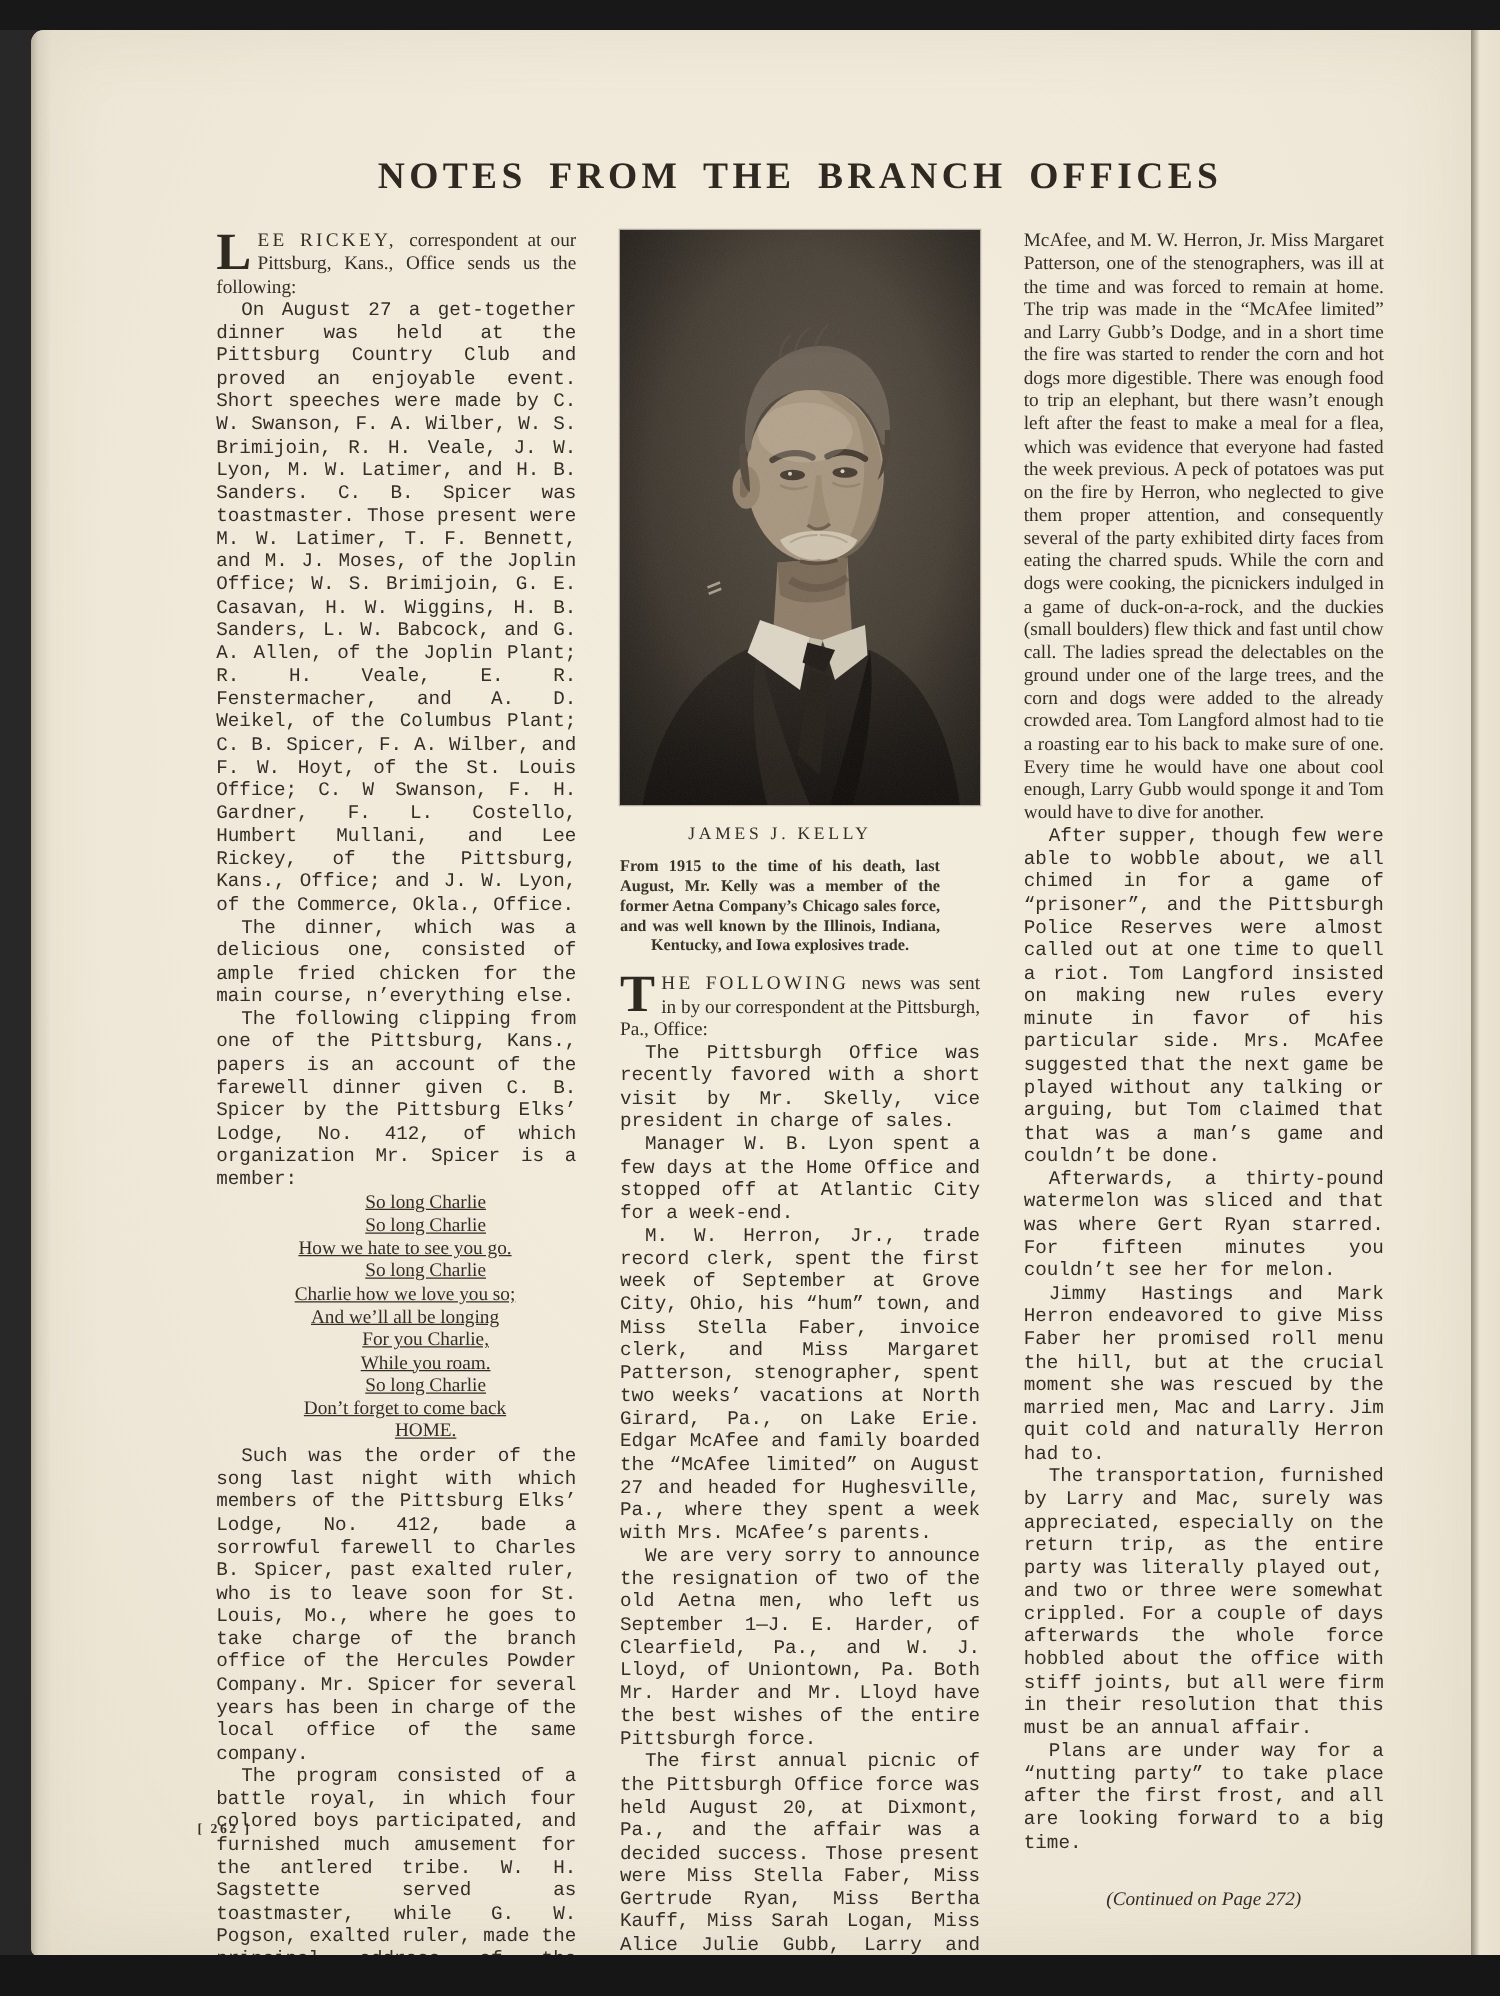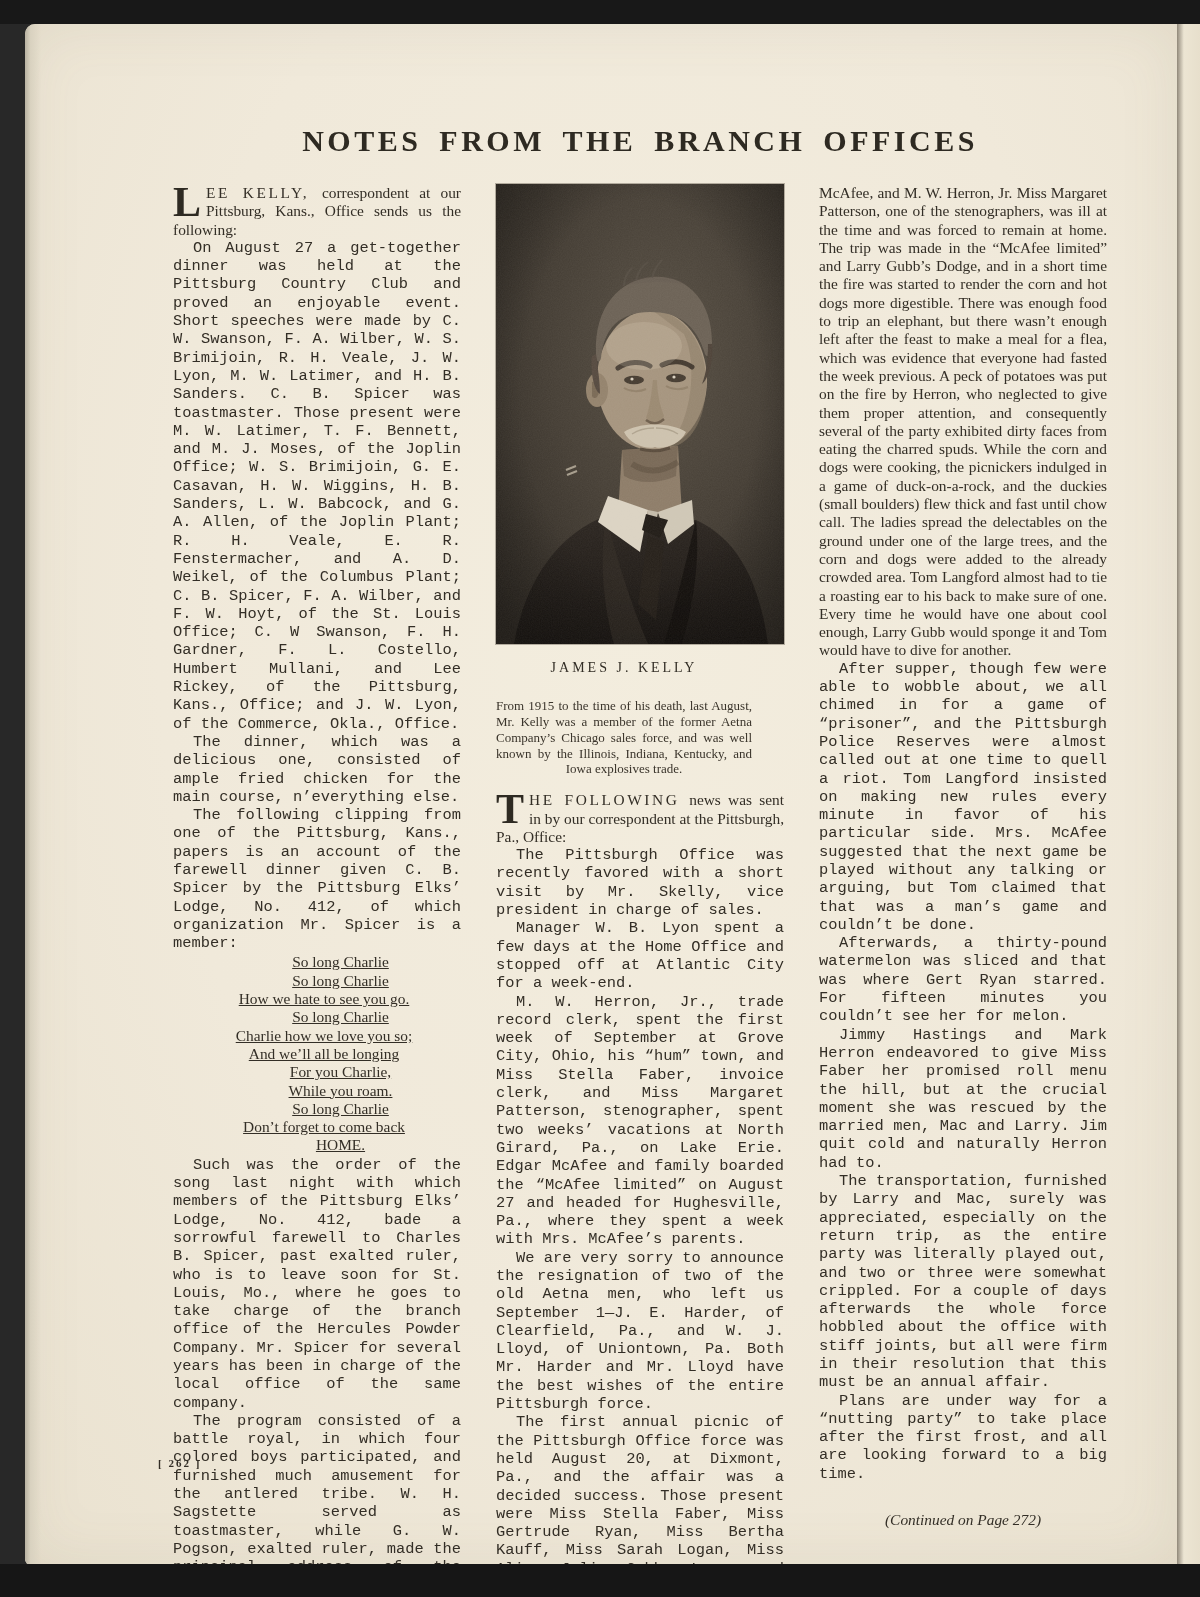--- a/index.html
+++ b/index.html
@@ -36,40 +36,40 @@
   .leadin{letter-spacing:2.6px;}
 
   .poem{margin:1px 0 1px 14px;}
   .poem-line{text-align:center;text-decoration:underline;}
   .poem-line.indent-2{margin-left:33px;}
 
   .photo{margin:0 0 14px 0;width:256px;}
   .photo-frame{width:288px;height:460px;overflow:hidden;background:#37322b;
                box-shadow:0 0 0 1px rgba(60,52,40,0.35);}
   .caption-title{text-align:center;font-size:14px;letter-spacing:3px;margin-top:15px;color:#332e26;}
-  .caption-text{font-size:13px;line-height:15.8px;margin-top:21px;text-align:justify;
-                text-align-last:center;color:#3a342b;}
+  .caption-text{font-size:13px;line-height:15.8px;margin-top:8px;text-align:justify;
+                text-align-last:center;color:#3a342b;font-weight:bold;}
 
   .page-number{position:absolute;left:133px;top:1433px;width:934px;text-align:left;
                font-size:11px;letter-spacing:2px;color:#332e26;font-weight:bold;}
 </style>
 </head>
 <body>
 
 <div class="stage">
   <div class="adjacent-page"></div>
   <div class="paper">
     <div class="paper-edge-left"></div>
 
     <div class="content">
       <h1 class="page-title">NOTES FROM THE BRANCH OFFICES</h1>
 
       <div class="cols">
         <div class="col">
-            <p class="para lead"><span class="dropcap">L</span><span class="leadin">EE KELLY, </span>correspondent at our Pittsburg, Kans., Office sends us the following:</p>
+            <p class="para lead"><span class="dropcap">L</span><span class="leadin">EE RICKEY, </span>correspondent at our Pittsburg, Kans., Office sends us the following:</p>
             <p class="para indent">On August 27 a get-together dinner was held at the Pittsburg Country Club and proved an enjoyable event.  Short speeches were made by C. W. Swanson, F. A. Wilber, W. S. Brimijoin, R. H. Veale, J. W. Lyon, M. W. Latimer, and H. B. Sanders.  C. B. Spicer was toastmaster.  Those present were M. W. Latimer, T. F. Bennett, and M. J. Moses, of the Joplin Office; W. S. Brimijoin, G. E. Casavan, H. W. Wiggins, H. B. Sanders, L. W. Babcock, and G. A. Allen, of the Joplin Plant; R. H. Veale, E. R. Fenstermacher, and A. D. Weikel, of the Columbus Plant; C. B. Spicer, F. A. Wilber, and F. W. Hoyt, of the St. Louis Office; C. W Swanson, F. H. Gardner, F. L. Costello, Humbert Mullani, and Lee Rickey, of the Pittsburg, Kans., Office; and J. W. Lyon, of the Commerce, Okla., Office.</p>
             <p class="para indent">The dinner, which was a delicious one, consisted of ample fried chicken for the main course, n’everything else.</p>
             <p class="para indent">The following clipping from one of the Pittsburg, Kans., papers is an account of the farewell dinner given C. B. Spicer by the Pittsburg Elks’ Lodge, No. 412, of which organization Mr. Spicer is a member:</p>
             <div class="poem">
               <div class="poem-line indent-2">So long Charlie</div>
               <div class="poem-line indent-2">So long Charlie</div>
               <div class="poem-line indent-1">How we hate to see you go.</div>
               <div class="poem-line indent-2">So long Charlie</div>
               <div class="poem-line indent-1">Charlie how we love you so;</div>
               <div class="poem-line indent-1">And we’ll all be longing</div>

